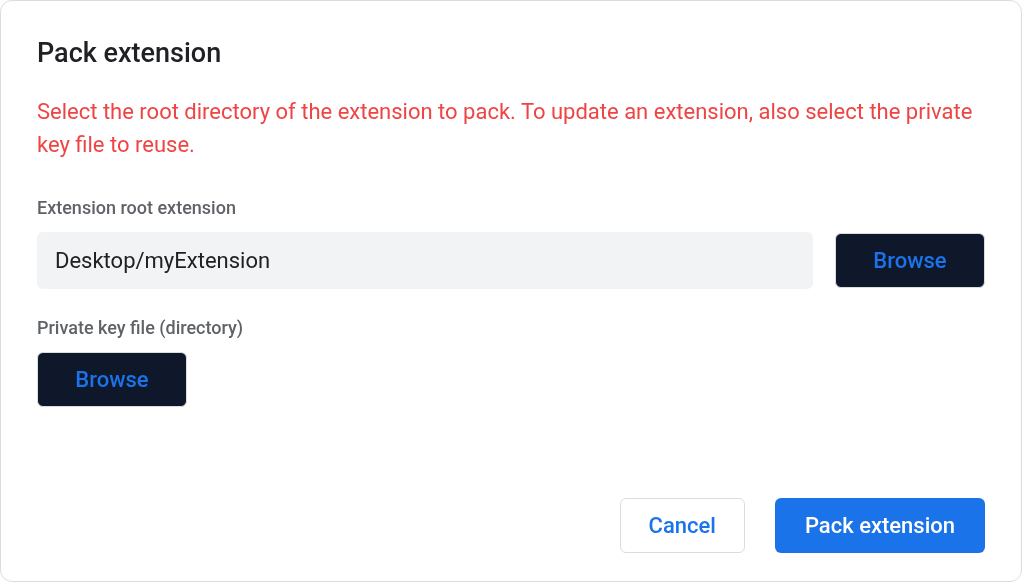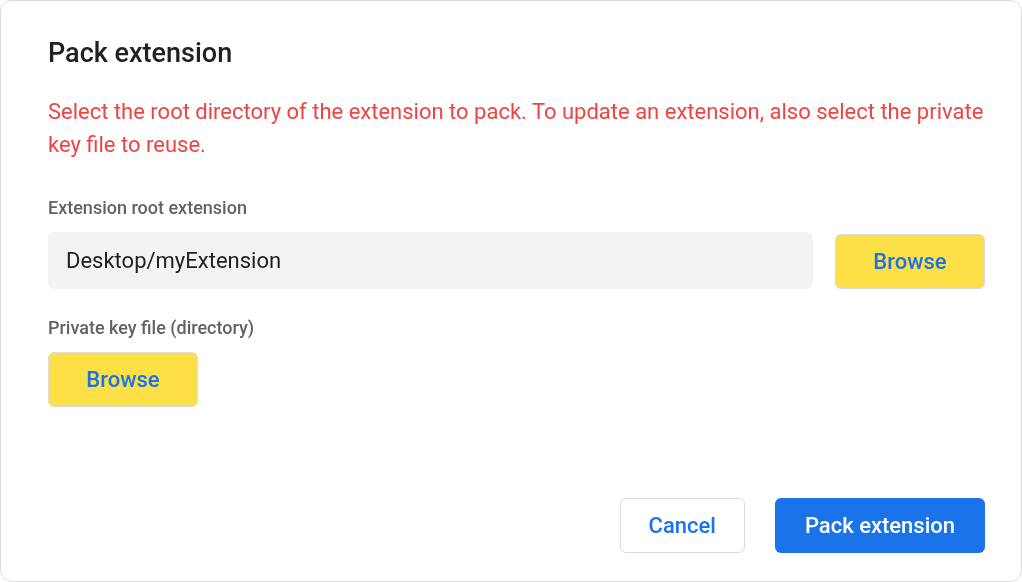--- a/index.html
+++ b/index.html
@@ -10,21 +10,21 @@
     body {
       font-family: -apple-system, BlinkMacSystemFont, "Segoe UI", Roboto, Helvetica, Arial, sans-serif;
       background: #fff;
       width: 1022px;
       height: 582px;
       overflow: hidden;
     }
     .dialog {
       width: 1022px;
       height: 582px;
-      padding: 36px 36px 28px 47px;
+      padding: 36px 36px 28px 36px;
       border: 1px solid #dcdcdc;
       border-radius: 12px;
       display: flex;
       flex-direction: column;
     }
     .title {
       font-size: 27px;
       font-weight: 500;
       color: #202124;
       margin-bottom: 26px;
@@ -36,38 +36,38 @@
       margin-bottom: 36px;
     }
     .field-label {
       font-size: 18px;
       font-weight: 500;
       color: #5f6368;
       margin-bottom: 14px;
     }
     .field-row {
       display: flex;
-      align-items: flex-end;
+      align-items: center;
       gap: 22px;
       margin-bottom: 28px;
     }
     .text-input {
       flex: 1;
       background: #f1f3f4;
       border: none;
       border-radius: 6px;
       padding: 16px 18px;
       font-size: 22px;
       color: #202124;
       font-family: inherit;
       outline: none;
     }
     .browse-btn {
       min-width: 150px;
-      background: #fde047;
+      background: #0f172a;
       border: 1px solid #dadce0;
       border-radius: 6px;
       color: #1a73e8;
       font-size: 22px;
       font-weight: 500;
       cursor: pointer;
       padding: 14px 28px;
       font-family: inherit;
     }
     .footer {

